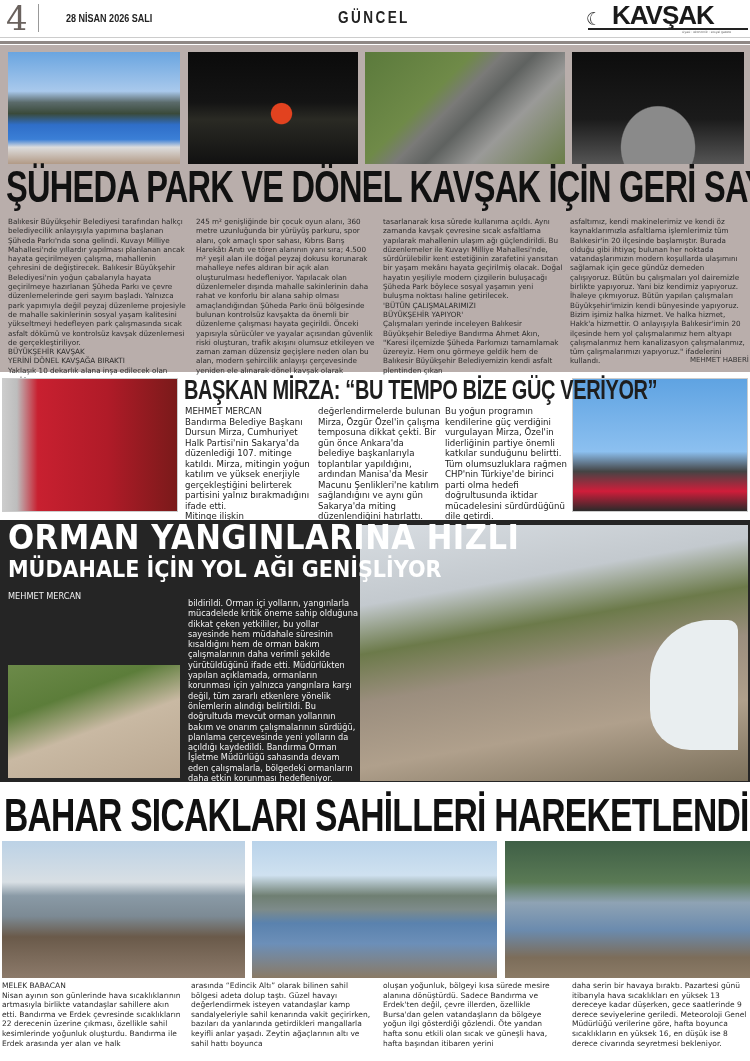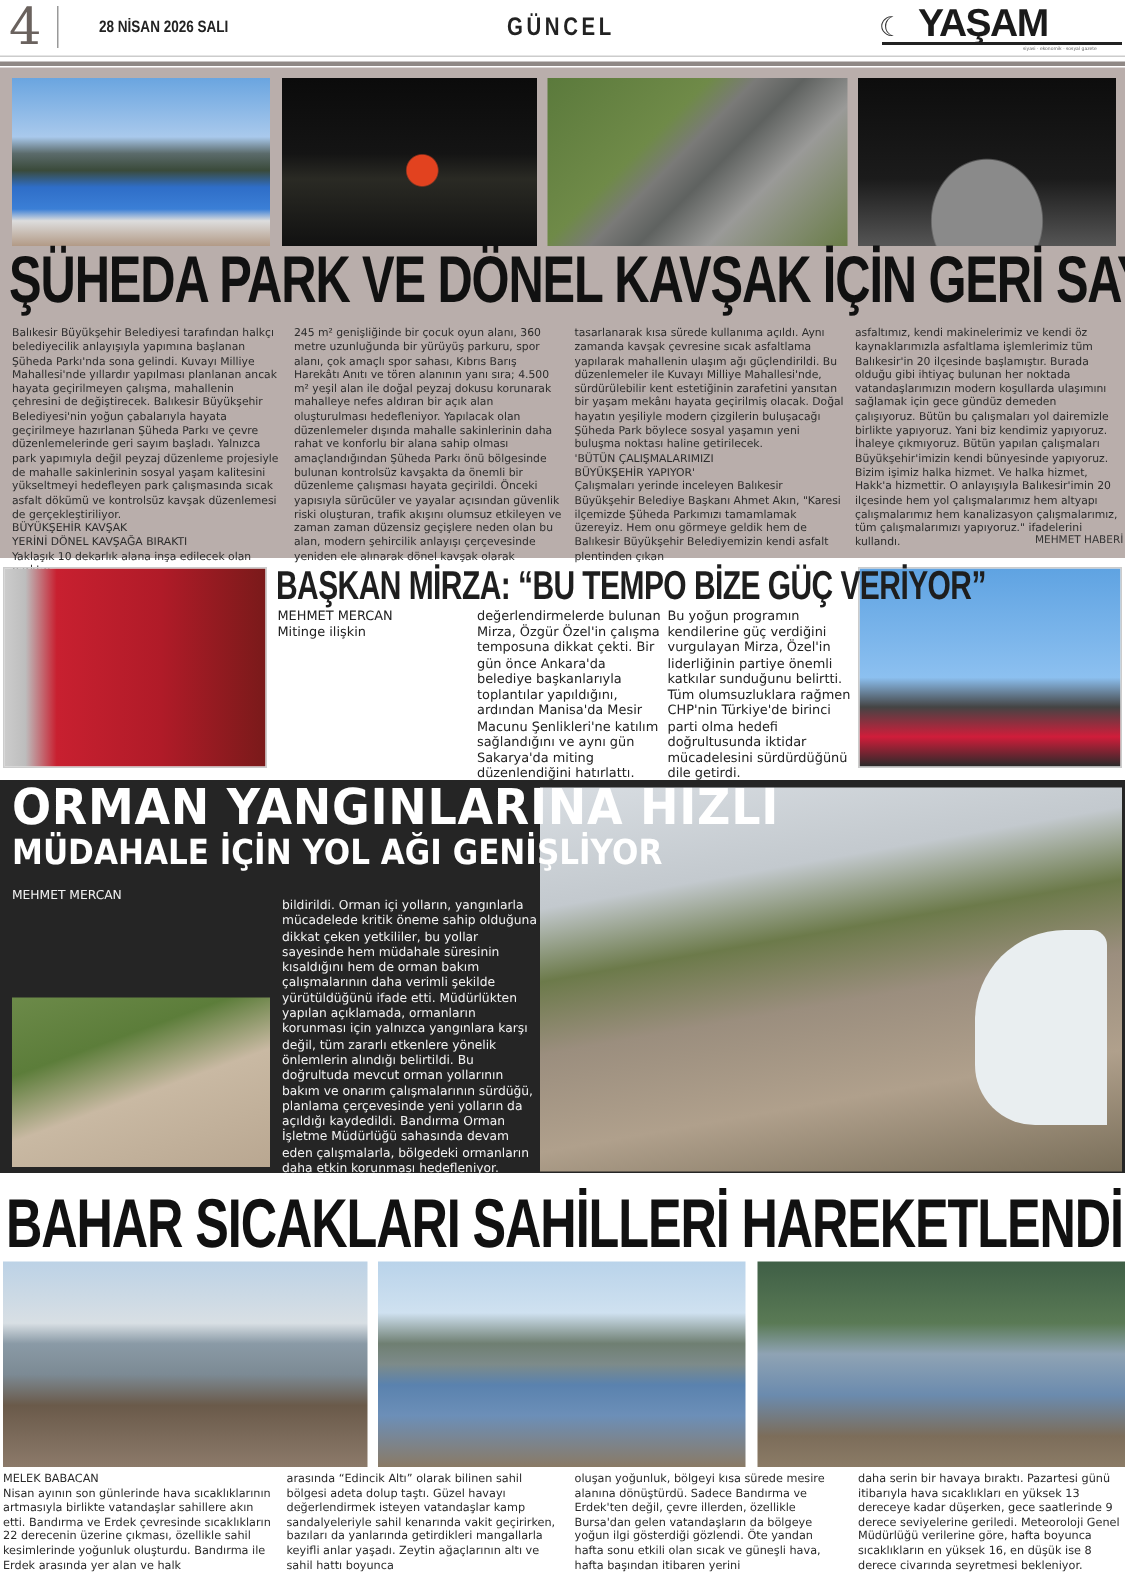--- a/index.html
+++ b/index.html
@@ -60,21 +60,21 @@
 </head>
 <body>
 
 <div class="masthead">
   <span class="pagenum">4</span>
   <div class="vline"></div>
   <span class="date">28 NİSAN 2026 SALI</span>
   <span class="section">GÜNCEL</span>
   <div class="logo">
     <span class="moon">☾</span>
-    <span class="name">YAŞAM</span>
+    <span class="name">KAVŞAK</span>
     <div class="rule"></div>
     <span class="tag">siyasi · ekonomik · sosyal gazete</span>
   </div>
 </div>
 <div class="topbar2"></div>
 <div class="topbar"></div>
 
 <div class="s1"></div>
 <div class="photo p1a"></div>
 <div class="photo p1b"></div>
@@ -85,32 +85,33 @@
   <span class="pspan">Balıkesir Büyükşehir Belediyesi tarafından halkçı belediyecilik anlayışıyla yapımına başlanan Şüheda Parkı'nda sona gelindi. Kuvayı Milliye Mahallesi'nde yıllardır yapılması planlanan ancak hayata geçirilmeyen çalışma, mahallenin çehresini de değiştirecek. Balıkesir Büyükşehir Belediyesi'nin yoğun çabalarıyla hayata geçirilmeye hazırlanan Şüheda Parkı ve çevre düzenlemelerinde geri sayım başladı. Yalnızca park yapımıyla değil peyzaj düzenleme projesiyle de mahalle sakinlerinin sosyal yaşam kalitesini yükseltmeyi hedefleyen park çalışmasında sıcak asfalt dökümü ve kontrolsüz kavşak düzenlemesi de gerçekleştiriliyor.</span>
   <span class="pspan">BÜYÜKŞEHİR KAVŞAK</span>
   <span class="pspan">YERİNİ DÖNEL KAVŞAĞA BIRAKTI</span>
   <span class="pspan">Yaklaşık 10 dekarlık alana inşa edilecek olan parkta;</span>
 </div>
 <div class="col c2">245 m² genişliğinde bir çocuk oyun alanı, 360 metre uzunluğunda bir yürüyüş parkuru, spor alanı, çok amaçlı spor sahası, Kıbrıs Barış Harekâtı Anıtı ve tören alanının yanı sıra; 4.500 m² yeşil alan ile doğal peyzaj dokusu korunarak mahalleye nefes aldıran bir açık alan oluşturulması hedefleniyor. Yapılacak olan düzenlemeler dışında mahalle sakinlerinin daha rahat ve konforlu bir alana sahip olması amaçlandığından Şüheda Parkı önü bölgesinde bulunan kontrolsüz kavşakta da önemli bir düzenleme çalışması hayata geçirildi. Önceki yapısıyla sürücüler ve yayalar açısından güvenlik riski oluşturan, trafik akışını olumsuz etkileyen ve zaman zaman düzensiz geçişlere neden olan bu alan, modern şehircilik anlayışı çerçevesinde yeniden ele alınarak dönel kavşak olarak</div>
 <div class="col c3">
   <span class="pspan">tasarlanarak kısa sürede kullanıma açıldı. Aynı zamanda kavşak çevresine sıcak asfaltlama yapılarak mahallenin ulaşım ağı güçlendirildi. Bu düzenlemeler ile Kuvayı Milliye Mahallesi'nde, sürdürülebilir kent estetiğinin zarafetini yansıtan bir yaşam mekânı hayata geçirilmiş olacak. Doğal hayatın yeşiliyle modern çizgilerin buluşacağı Şüheda Park böylece sosyal yaşamın yeni buluşma noktası haline getirilecek.</span>
   <span class="pspan">'BÜTÜN ÇALIŞMALARIMIZI</span>
   <span class="pspan">BÜYÜKŞEHİR YAPIYOR'</span>
-  <span class="pspan">Çalışmaları yerinde inceleyen Balıkesir Büyükşehir Belediye Başkanı Ahmet Akın, "Karesi ilçemizde Şüheda Parkımızı tamamlamak üzereyiz. Hem onu görmeye geldik hem de Balıkesir Büyükşehir Belediyemizin kendi asfalt plentinden çıkan</span>
+  <span class="pspan">Çalışmaları yerinde inceleyen Balıkesir Büyükşehir Belediye Bandırma Ahmet Akın, "Karesi ilçemizde Şüheda Parkımızı tamamlamak üzereyiz. Hem onu görmeye geldik hem de Balıkesir Büyükşehir Belediyemizin kendi asfalt plentinden çıkan</span>
 </div>
 <div class="col c4">asfaltımız, kendi makinelerimiz ve kendi öz kaynaklarımızla asfaltlama işlemlerimiz tüm Balıkesir'in 20 ilçesinde başlamıştır. Burada olduğu gibi ihtiyaç bulunan her noktada vatandaşlarımızın modern koşullarda ulaşımını sağlamak için gece gündüz demeden çalışıyoruz. Bütün bu çalışmaları yol dairemizle birlikte yapıyoruz. Yani biz kendimiz yapıyoruz. İhaleye çıkmıyoruz. Bütün yapılan çalışmaları Büyükşehir'imizin kendi bünyesinde yapıyoruz. Bizim işimiz halka hizmet. Ve halka hizmet, Hakk'a hizmettir. O anlayışıyla Balıkesir'imin 20 ilçesinde hem yol çalışmalarımız hem altyapı çalışmalarımız hem kanalizasyon çalışmalarımız, tüm çalışmalarımızı yapıyoruz." ifadelerini kullandı.</div>
 <div class="credit">MEHMET HABERİ</div>
 
 <div class="s2">
   <div class="photo p2a"></div>
   <div class="photo p2b"></div>
 </div>
 <div class="headline2">BAŞKAN MİRZA: “BU TEMPO BİZE GÜÇ VERİYOR”</div>
 <div class="mc m1">
   <span class="pspan byline">MEHMET MERCAN</span>
+  <span class="pspan">Bandırma Belediye Başkanı Dursun Mirza, Cumhuriyet Halk Partisi'nin Sakarya'da düzenlediği 107. mitinge katıldı. Mirza, mitingin yoğun katılım ve yüksek enerjiyle gerçekleştiğini belirterek partisini yalnız bırakmadığını ifade etti.</span>
   <span class="pspan">Mitinge ilişkin</span>
 </div>
 <div class="mc m2">değerlendirmelerde bulunan Mirza, Özgür Özel'in çalışma temposuna dikkat çekti. Bir gün önce Ankara'da belediye başkanlarıyla toplantılar yapıldığını, ardından Manisa'da Mesir Macunu Şenlikleri'ne katılım sağlandığını ve aynı gün Sakarya'da miting düzenlendiğini hatırlattı.</div>
 <div class="mc m3">Bu yoğun programın kendilerine güç verdiğini vurgulayan Mirza, Özel'in liderliğinin partiye önemli katkılar sunduğunu belirtti. Tüm olumsuzluklara rağmen CHP'nin Türkiye'de birinci parti olma hedefi doğrultusunda iktidar mücadelesini sürdürdüğünü dile getirdi.</div>
 
 <div class="s3"></div>
 <div class="photo p3main"></div>
 <div class="photo p3snow"></div>
 <div class="photo p3small"></div>
 <div class="headline3a">ORMAN YANGINLARINA HIZLI</div>

